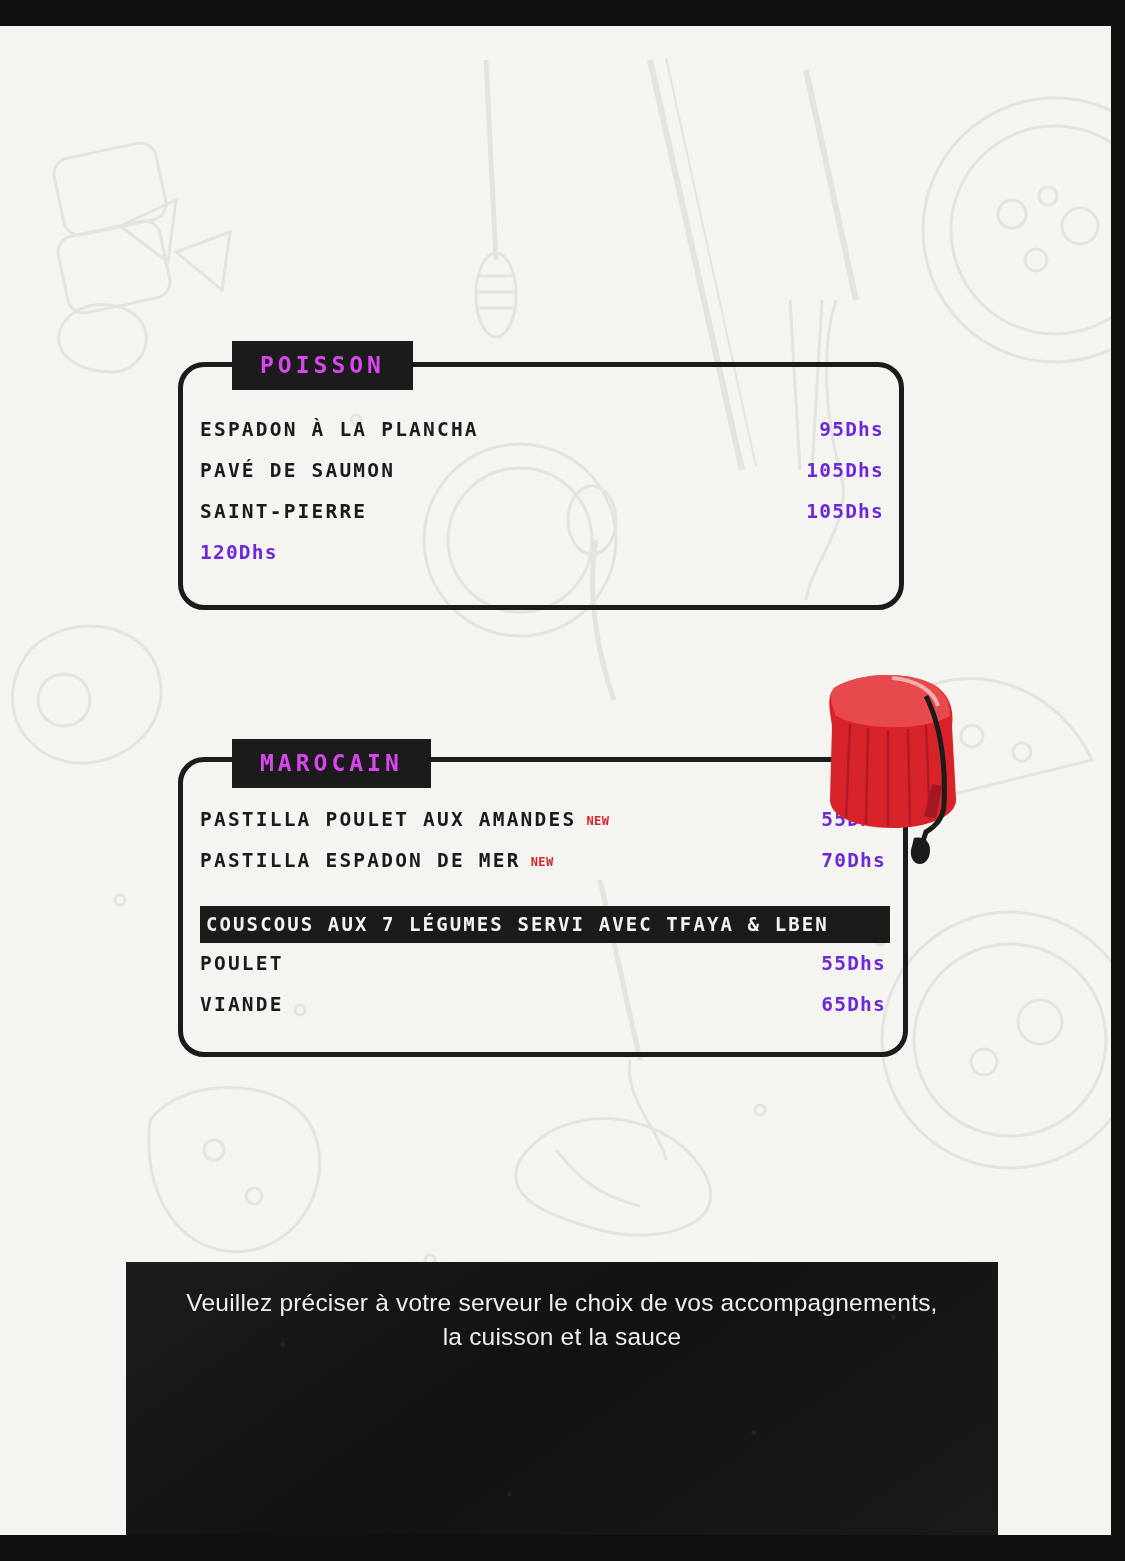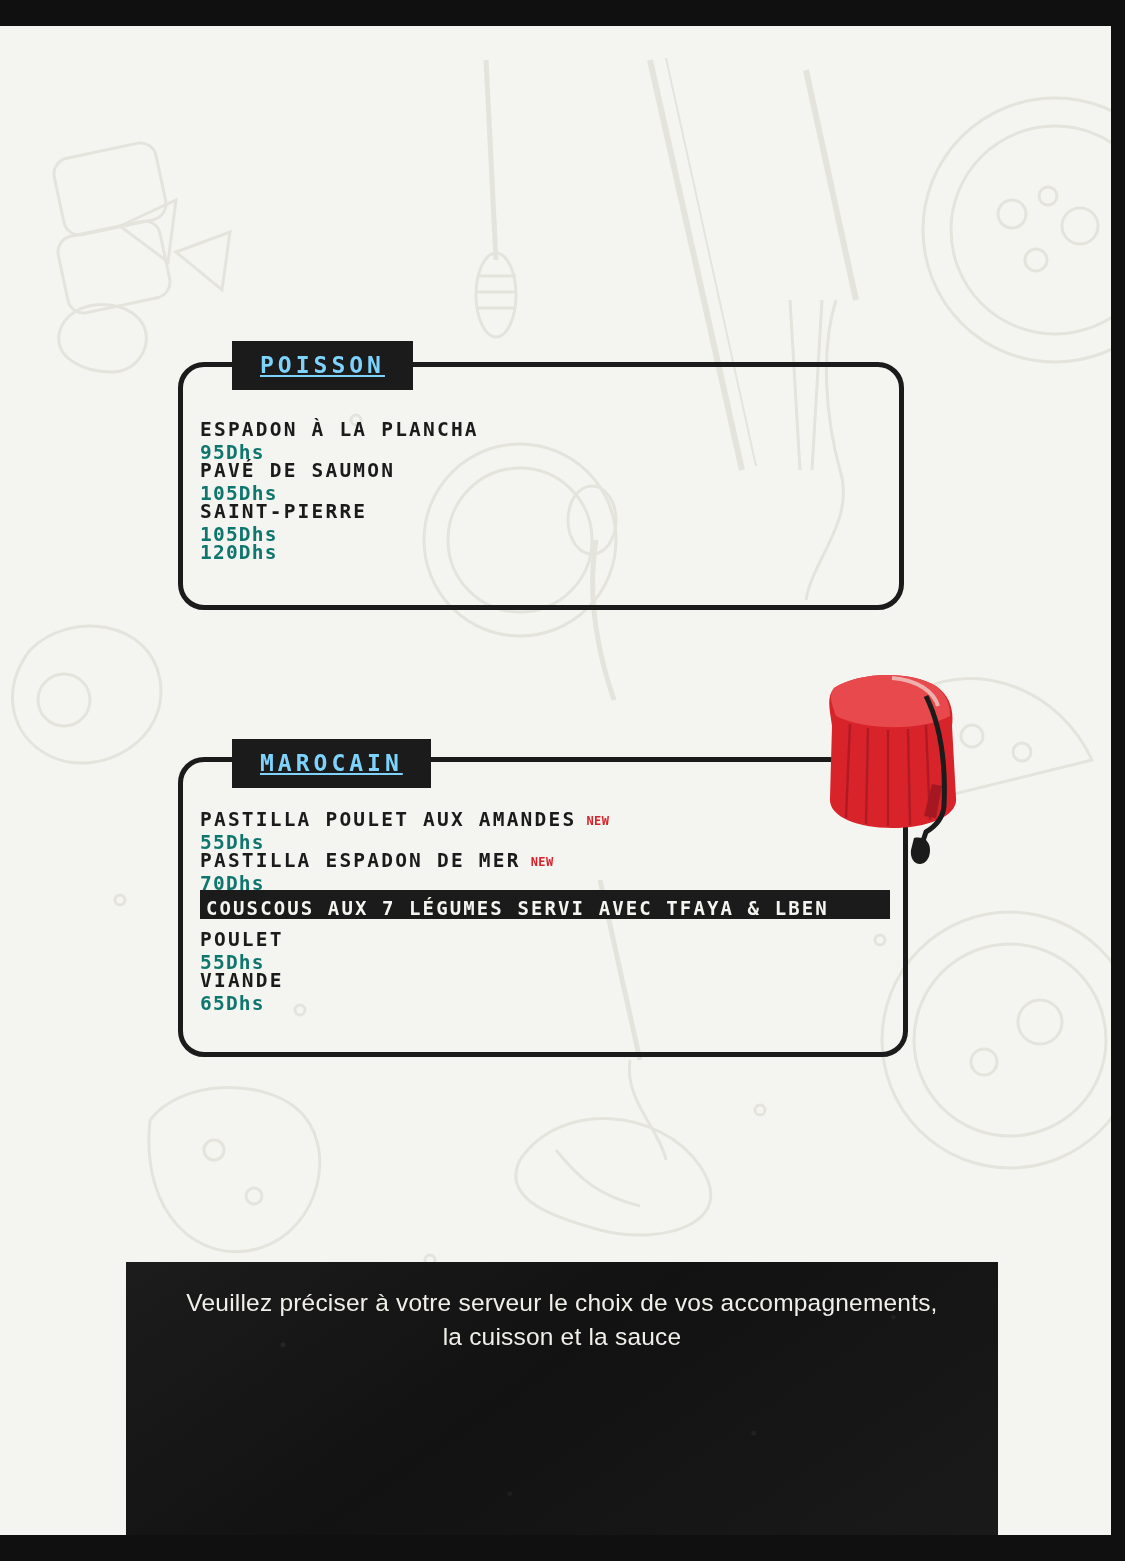--- a/index.html
+++ b/index.html
@@ -44,78 +44,76 @@
     border-radius: 26px;
     background: transparent;
     z-index: 10;
   }
   #box-poisson  { left: 178px; top: 362px;  width: 726px; height: 248px; }
   #box-marocain { left: 178px; top: 757px;  width: 730px; height: 300px; }
 
   .section-tag {
     position: absolute;
     background: #1b1b1b;
-    color: #7dd3fc;
+    color: #d946ef;
     font-weight: bold;
     letter-spacing: 4px;
     font-size: 23px;
     padding: 11px 28px 12px 28px;
     z-index: 20;
     white-space: nowrap;
-    text-decoration: underline;
   }
   #tag-poisson  { left: 232px; top: 341px; }
   #tag-marocain { left: 232px; top: 739px; padding-left: 28px; }
 
   .items {
     position: absolute;
     z-index: 15;
   }
   #items-poisson  { left: 200px; top: 418px;  width: 688px; }
   #items-marocain { left: 200px; top: 808px;  width: 690px; }
 
   .row {
     display: flex;
     align-items: baseline;
     justify-content: space-between;
     height: 41px;
-    flex-direction: column;
   }
   .row .name {
     font-size: 19.5px;
     font-weight: bold;
     letter-spacing: 2.2px;
     color: #1b1b1b;
     white-space: nowrap;
   }
   .row .price {
     font-size: 19.5px;
     font-weight: bold;
     letter-spacing: 1.2px;
-    color: #0f766e;
+    color: #6d28d9;
     white-space: nowrap;
     padding-right: 4px;
   }
   .badge-new {
     color: #d8232a;
     font-size: 12px;
     font-weight: bold;
     letter-spacing: 0.5px;
     margin-left: 10px;
     vertical-align: 1px;
   }
 
   .subhead {
     background: #1b1b1b;
     color: #f4f4f1;
     font-size: 19px;
     font-weight: bold;
     letter-spacing: 2.1px;
-    padding: 7px 0 0 6px;
-    margin: 0 0 9px 0;
+    padding: 7px 0 8px 6px;
+    margin: 16px 0 9px 0;
     white-space: nowrap;
   }
 
   
   #fez {
     position: absolute;
     left: 806px;
     top: 666px;
     width: 170px;
     height: 200px;

